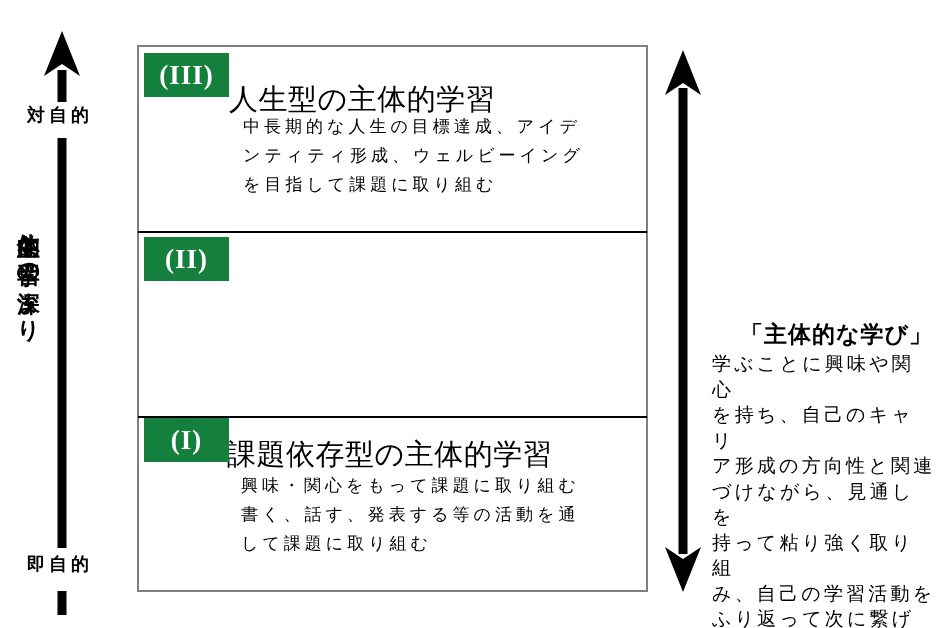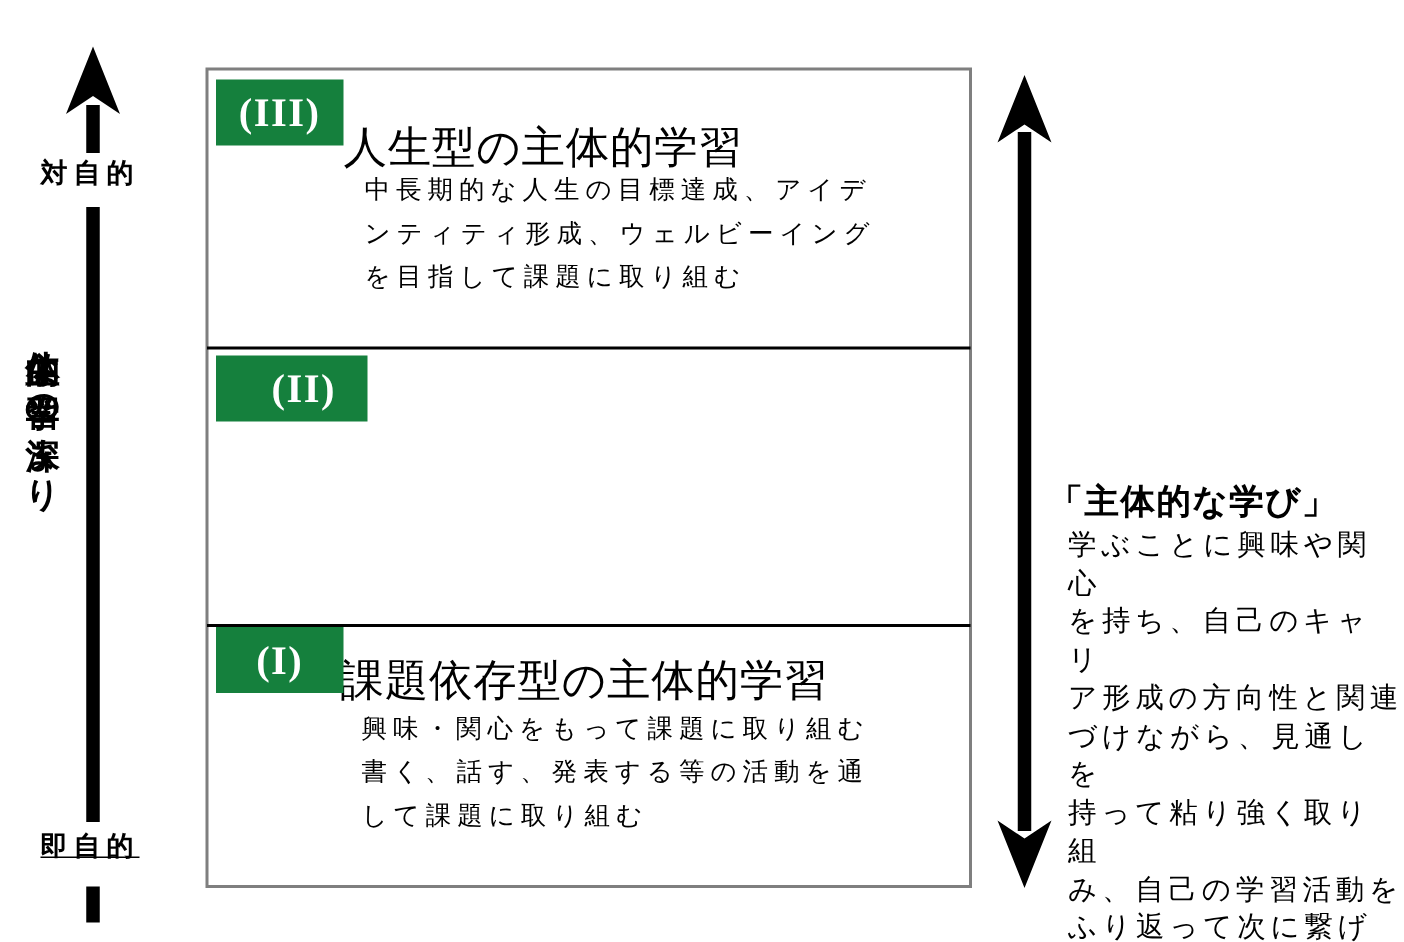--- a/index.html
+++ b/index.html
@@ -18,42 +18,42 @@
   .divider.d2{top:416px;}
   
   .badge{
     left:108px;width:85px;height:44px;background:#15803d;color:#fff;
     font-family:"Liberation Serif",serif;font-weight:700;font-size:27px;
     display:flex;align-items:center;justify-content:center;z-index:3;
     letter-spacing:1px;
     margin-left:36px;
   }
   .badge.b3{top:53px;}
-  .badge.b2{top:237px;padding-left:16px;}
+  .badge.b2{top:237px;}
   .badge.b1{top:418px;}
   
   .lv-title{font-weight:400;font-size:29px;line-height:28px;letter-spacing:0.5px;white-space:nowrap;}
   .t3{left:229px;top:85px;}
   .t2{left:229px;top:261px;}
   .t1{left:227px;top:440px;}
   .lv-body{font-size:17px;line-height:29px;letter-spacing:4px;white-space:pre-line;}
   .p3{left:243px;top:112px;}
   .p2{left:243px;top:295px;}
   .p1{left:241px;top:471px;}
   
   .axis-label{font-weight:700;font-size:18px;letter-spacing:4px;white-space:nowrap;}
   .axis-top{left:27px;top:103px;}
-  .axis-bottom{left:27px;top:552px;text-decoration:underline;}
+  .axis-bottom{left:27px;top:552px;}
   .axis-title{
     left:14px;top:215px;font-weight:700;font-size:23px;letter-spacing:1px;
     writing-mode:vertical-rl;text-orientation:upright;white-space:nowrap;
   }
   
   .note-h1{left:703px;top:295px;font-weight:700;font-size:18px;letter-spacing:1.5px;white-space:nowrap;}
-  .note-h2{left:699px;top:319px;font-weight:700;font-size:23px;letter-spacing:1px;white-space:nowrap;}
+  .note-h2{left:740px;top:319px;font-weight:700;font-size:23px;letter-spacing:1px;white-space:nowrap;}
   .note-body{left:712px;top:351px;font-size:19px;line-height:25.5px;letter-spacing:3.2px;white-space:pre-line;}
   svg{display:block;}
 </style>
 </head>
 <body>
 
 <div class="canvas">
 
   <svg class="abs" style="left:38px;top:20px;" width="50" height="600">
     <polygon points="24,11 6,56 24,44 42,56" fill="#000000"></polygon>

